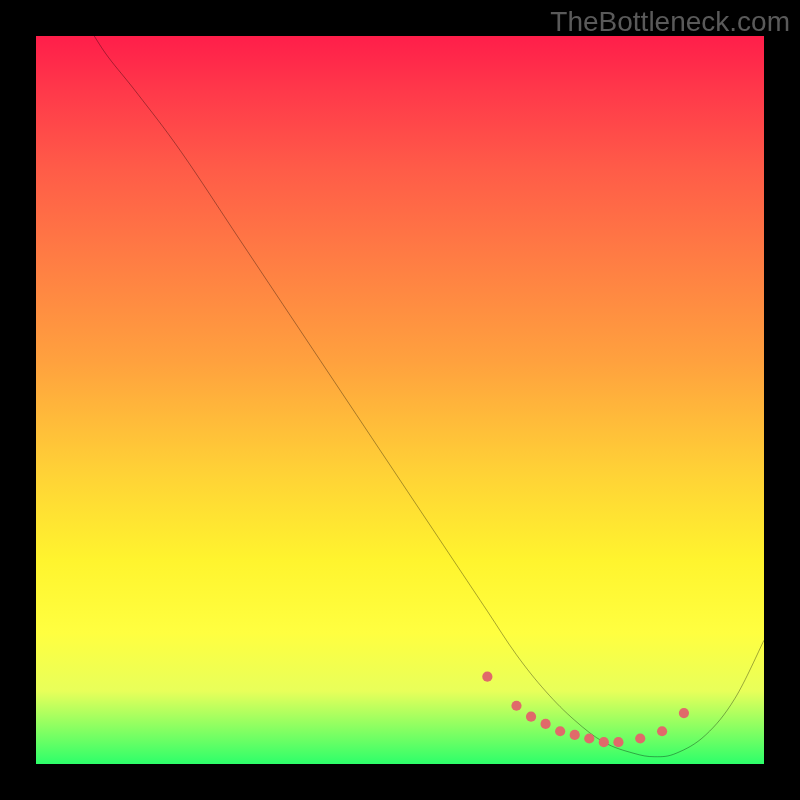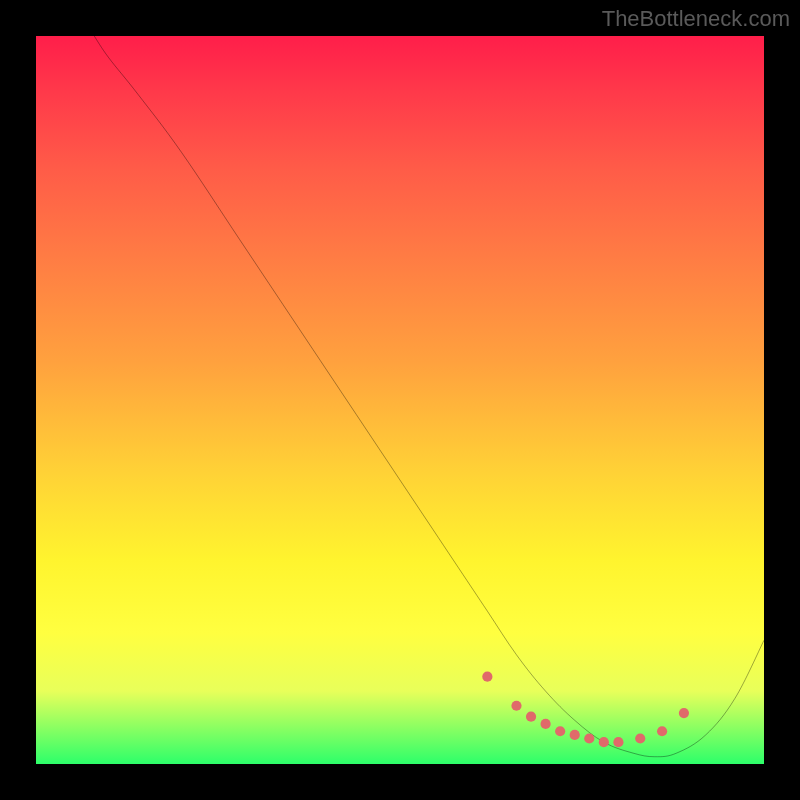--- a/index.html
+++ b/index.html
@@ -15,21 +15,21 @@
     position: relative;
     width: 800px;
     height: 800px;
     background: #000000;
   }
   .watermark {
     position: absolute;
     top: 6px;
     right: 10px;
     color: #5a5a5a;
-    font-size: 22px;
+    font-size: 28px;
     font-weight: 500;
     font-family: Arial, sans-serif;
     z-index: 10;
   }
   .plot-area {
     position: absolute;
     left: 36px;
     top: 36px;
     width: 728px;
     height: 728px;

